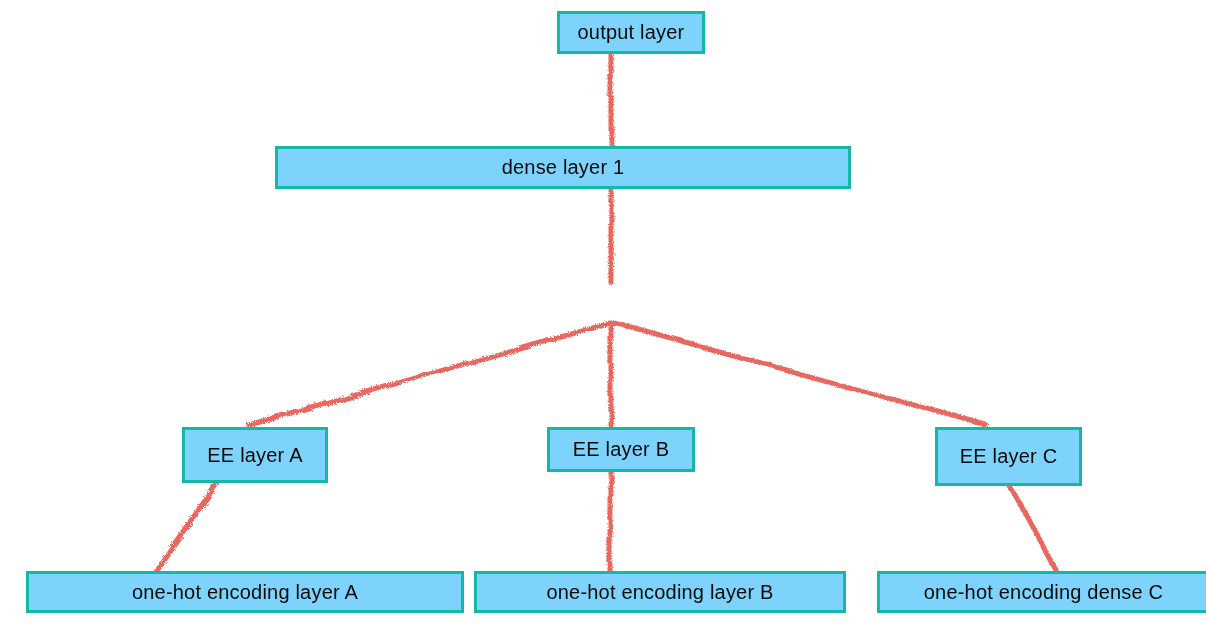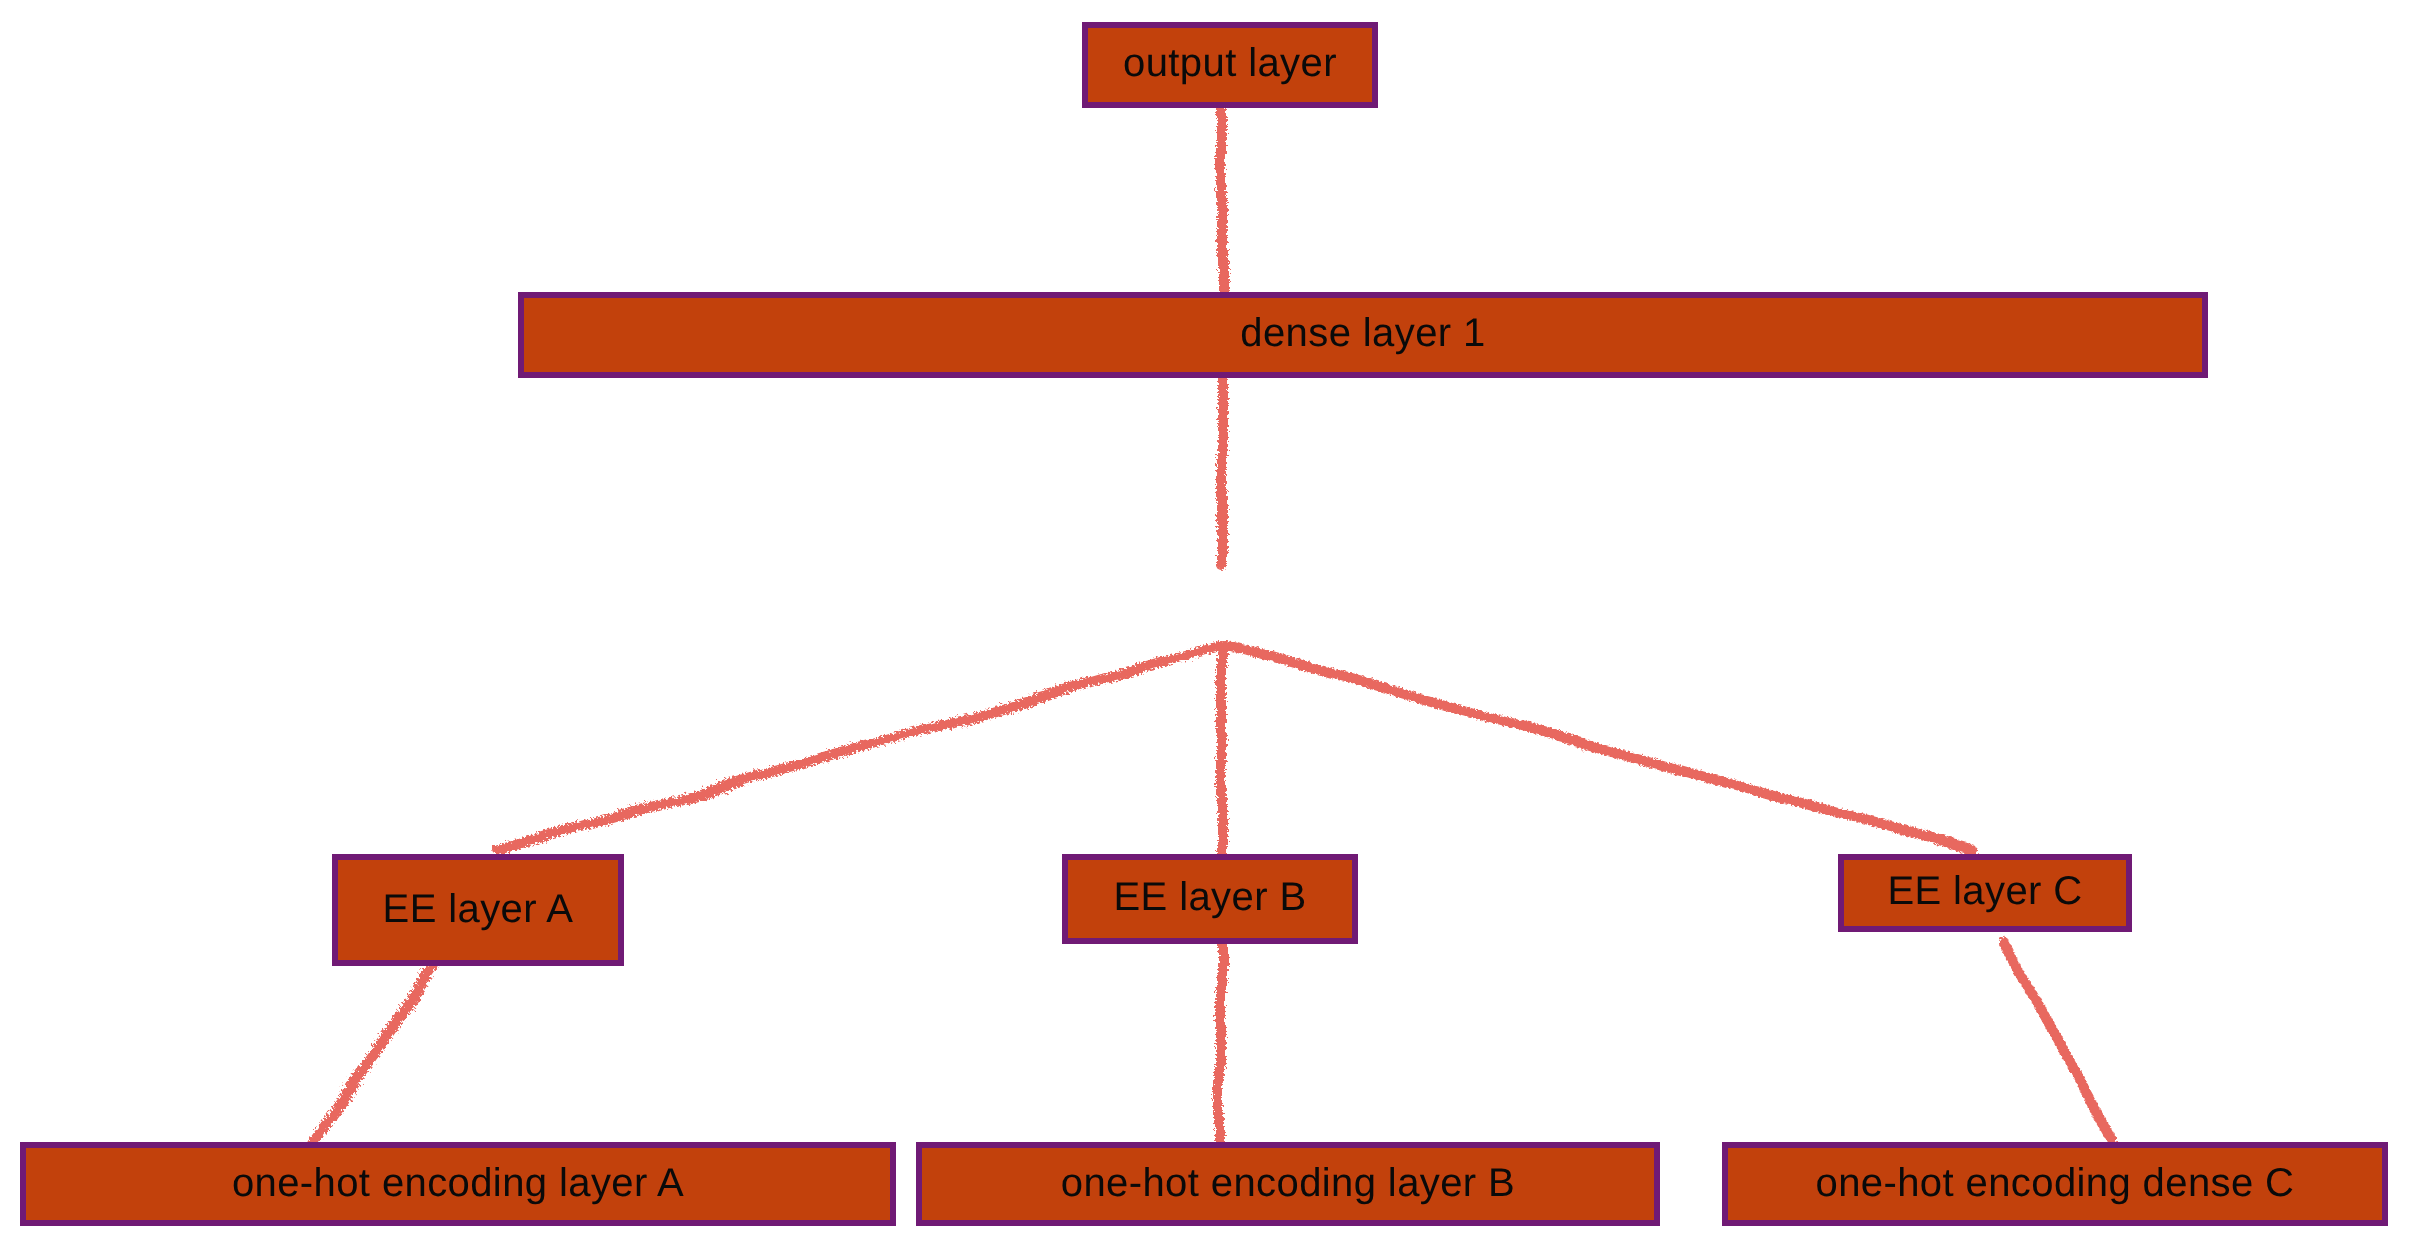--- a/index.html
+++ b/index.html
@@ -22,23 +22,24 @@
     width: 1206px;
     height: 624px;
     z-index: 0;
   }
   .node {
     position: absolute;
     box-sizing: border-box;
     display: flex;
     align-items: center;
     justify-content: center;
-    background: #c2410c;
-    border: 3px solid #701a75;
+    background: #7dd3fc;
+    border: 3px solid #14b8a6;
     z-index: 1;
+    margin-left: 16px;
   }
   .node-label {
     font-size: 20px;
     color: #0a0a0a;
     letter-spacing: 0.2px;
     white-space: nowrap;
   }
 </style>
 </head>
 <body>
@@ -63,34 +64,34 @@
       <line x1="226" y1="471" x2="155" y2="571"></line>
       <line x1="610" y1="471" x2="610" y2="572"></line>
       <line x1="1002" y1="471" x2="1056" y2="570"></line>
     </g>
   </svg>
 
   <div class="node" style="left:541px; top:11px; width:148px; height:43px;">
     <span class="node-label">output layer</span>
   </div>
 
-  <div class="node" style="left:259px; top:146px; width:845px; height:43px;">
+  <div class="node" style="left:259px; top:146px; width:576px; height:43px;">
     <span class="node-label">dense layer 1</span>
   </div>
 
 
   <div class="node" style="left:166px; top:427px; width:146px; height:56px;">
     <span class="node-label">EE layer A</span>
   </div>
 
   <div class="node" style="left:531px; top:427px; width:148px; height:45px;">
     <span class="node-label">EE layer B</span>
   </div>
 
-  <div class="node" style="left:919px; top:427px; width:147px; height:39px;">
+  <div class="node" style="left:919px; top:427px; width:147px; height:59px;">
     <span class="node-label">EE layer C</span>
   </div>
 
   <div class="node" style="left:10px; top:571px; width:438px; height:42px;">
     <span class="node-label">one-hot encoding layer A</span>
   </div>
 
   <div class="node" style="left:458px; top:571px; width:372px; height:42px;text-align:right;">
     <span class="node-label">one-hot encoding layer B</span>
   </div>

